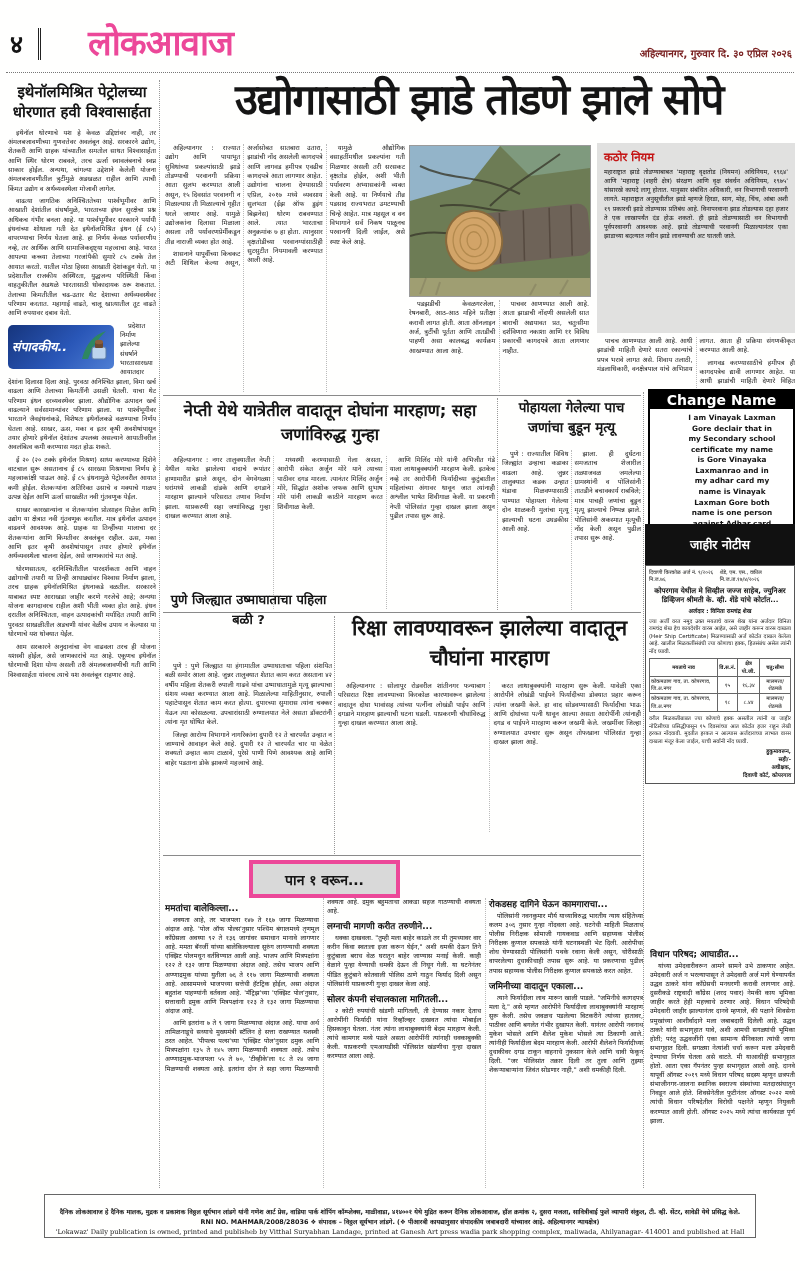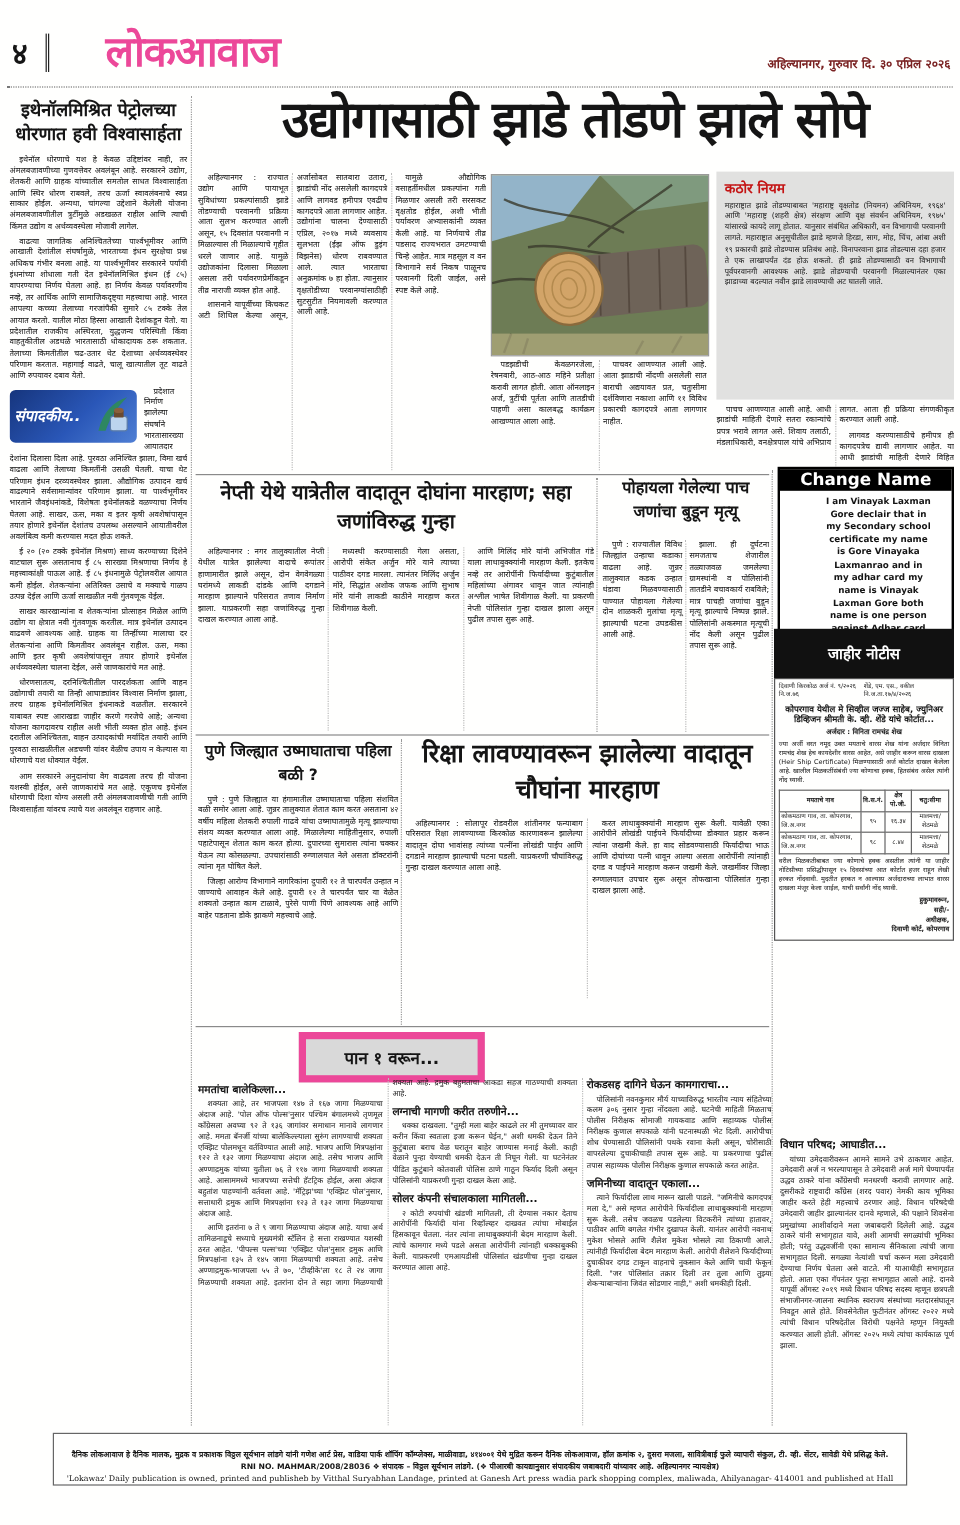--- a/index.html
+++ b/index.html
@@ -37,21 +37,21 @@
   .rules-sub{left:597px;top:337px;width:198px;height:55px;column-count:2;column-gap:7px;
       column-rule:1px dotted #bbb;overflow:hidden;}
   
   .art-head{font-weight:800;text-align:center;}
   .nepti-head{left:165px;top:399px;width:330px;font-size:16.5px;line-height:1.45;}
   .nepti-body{left:165px;top:456px;width:330px;height:153px;column-count:3;column-gap:7px;
       column-rule:1px dotted #bbb;overflow:hidden;}
   .drown-head{left:502px;top:397px;width:139px;font-size:13.5px;line-height:1.5;}
   .drown-body{left:502px;top:450px;width:139px;height:160px;column-count:2;column-gap:6px;
       column-rule:1px dotted #bbb;overflow:hidden;}
-  .heat-head{left:165px;top:617px;width:167px;font-size:13px;line-height:1.55;}
+  .heat-head{left:165px;top:590px;width:167px;font-size:13px;line-height:1.55;}
   .heat-body{left:165px;top:662px;width:167px;height:190px;overflow:hidden;}
   .rik-head{left:338px;top:613px;width:303px;font-size:21px;line-height:1.45;font-weight:900;}
   .rik-body{left:338px;top:682px;width:303px;height:150px;column-count:2;column-gap:8px;
       column-rule:1px dotted #bbb;overflow:hidden;}
   
   .cn{left:648px;top:389px;width:147px;border:2px solid #000;background:#fff;box-sizing:border-box;}
   .cn-title{background:#000;color:#fff;font-size:14px;font-weight:bold;text-align:center;padding:1px 0;}
   .cn-body{padding:4px 17px;font-size:7.3px;font-weight:600;text-align:center;line-height:1.45;margin-left:21px;}
   
   .notice{left:645px;top:524px;width:150px;box-sizing:border-box;}
@@ -59,21 +59,21 @@
   .notice-box{border:1px solid #555;padding:3px;font-size:5.4px;line-height:1.4;box-sizing:border-box;}
   .notice-meta{display:flex;justify-content:space-between;font-size:5.2px;margin-bottom:2px;}
   .notice-court{font-size:7.1px;font-weight:800;text-align:center;margin:2px 0;}
   .notice-applicant{font-size:5.8px;font-weight:700;text-align:center;margin-bottom:2px;}
   .notice-box p.legal{text-align:justify;margin:0 0 3px;}
   .notice-table{width:100%;border-collapse:collapse;margin:2px 0 3px;}
   .notice-table th,.notice-table td{border:0.5px solid #666;font-size:5.2px;padding:1px;text-align:center;}
   .notice-table td.nm{text-align:left;}
   .notice-sig{text-align:right;white-space:pre-line;font-size:5.6px;font-weight:600;}
   
-  .cont-box{left:249px;top:860px;width:143px;height:30px;background:#d9d9d9;border:6px solid #ec4899;
+  .cont-box{left:249px;top:860px;width:143px;height:30px;background:#d9d9d9;border:4px solid #ec4899;
       display:flex;align-items:center;justify-content:center;font-size:14px;font-weight:800;}
   .cont-main{left:165px;top:898px;width:478px;height:290px;column-count:3;column-gap:8px;
       column-rule:1px dotted #bbb;overflow:hidden;}
   .cont-right{left:650px;top:944px;width:145px;height:244px;overflow:hidden;}
   .subhead{font-size:8.8px;font-weight:800;text-align:left;margin:4px 0 2px;}
   .cont-main p,.cont-right p{font-size:6.4px;line-height:1.42;text-align:justify;margin:0 0 3px;text-indent:8px;}
   
   .footer{left:44px;top:1194px;width:712px;height:44px;border:1px solid #666;box-sizing:border-box;
       padding:13px 10px;text-align:center;overflow:hidden;}
   .footer-mr{font-size:6.4px;line-height:1.5;font-weight:600;margin:0;}

